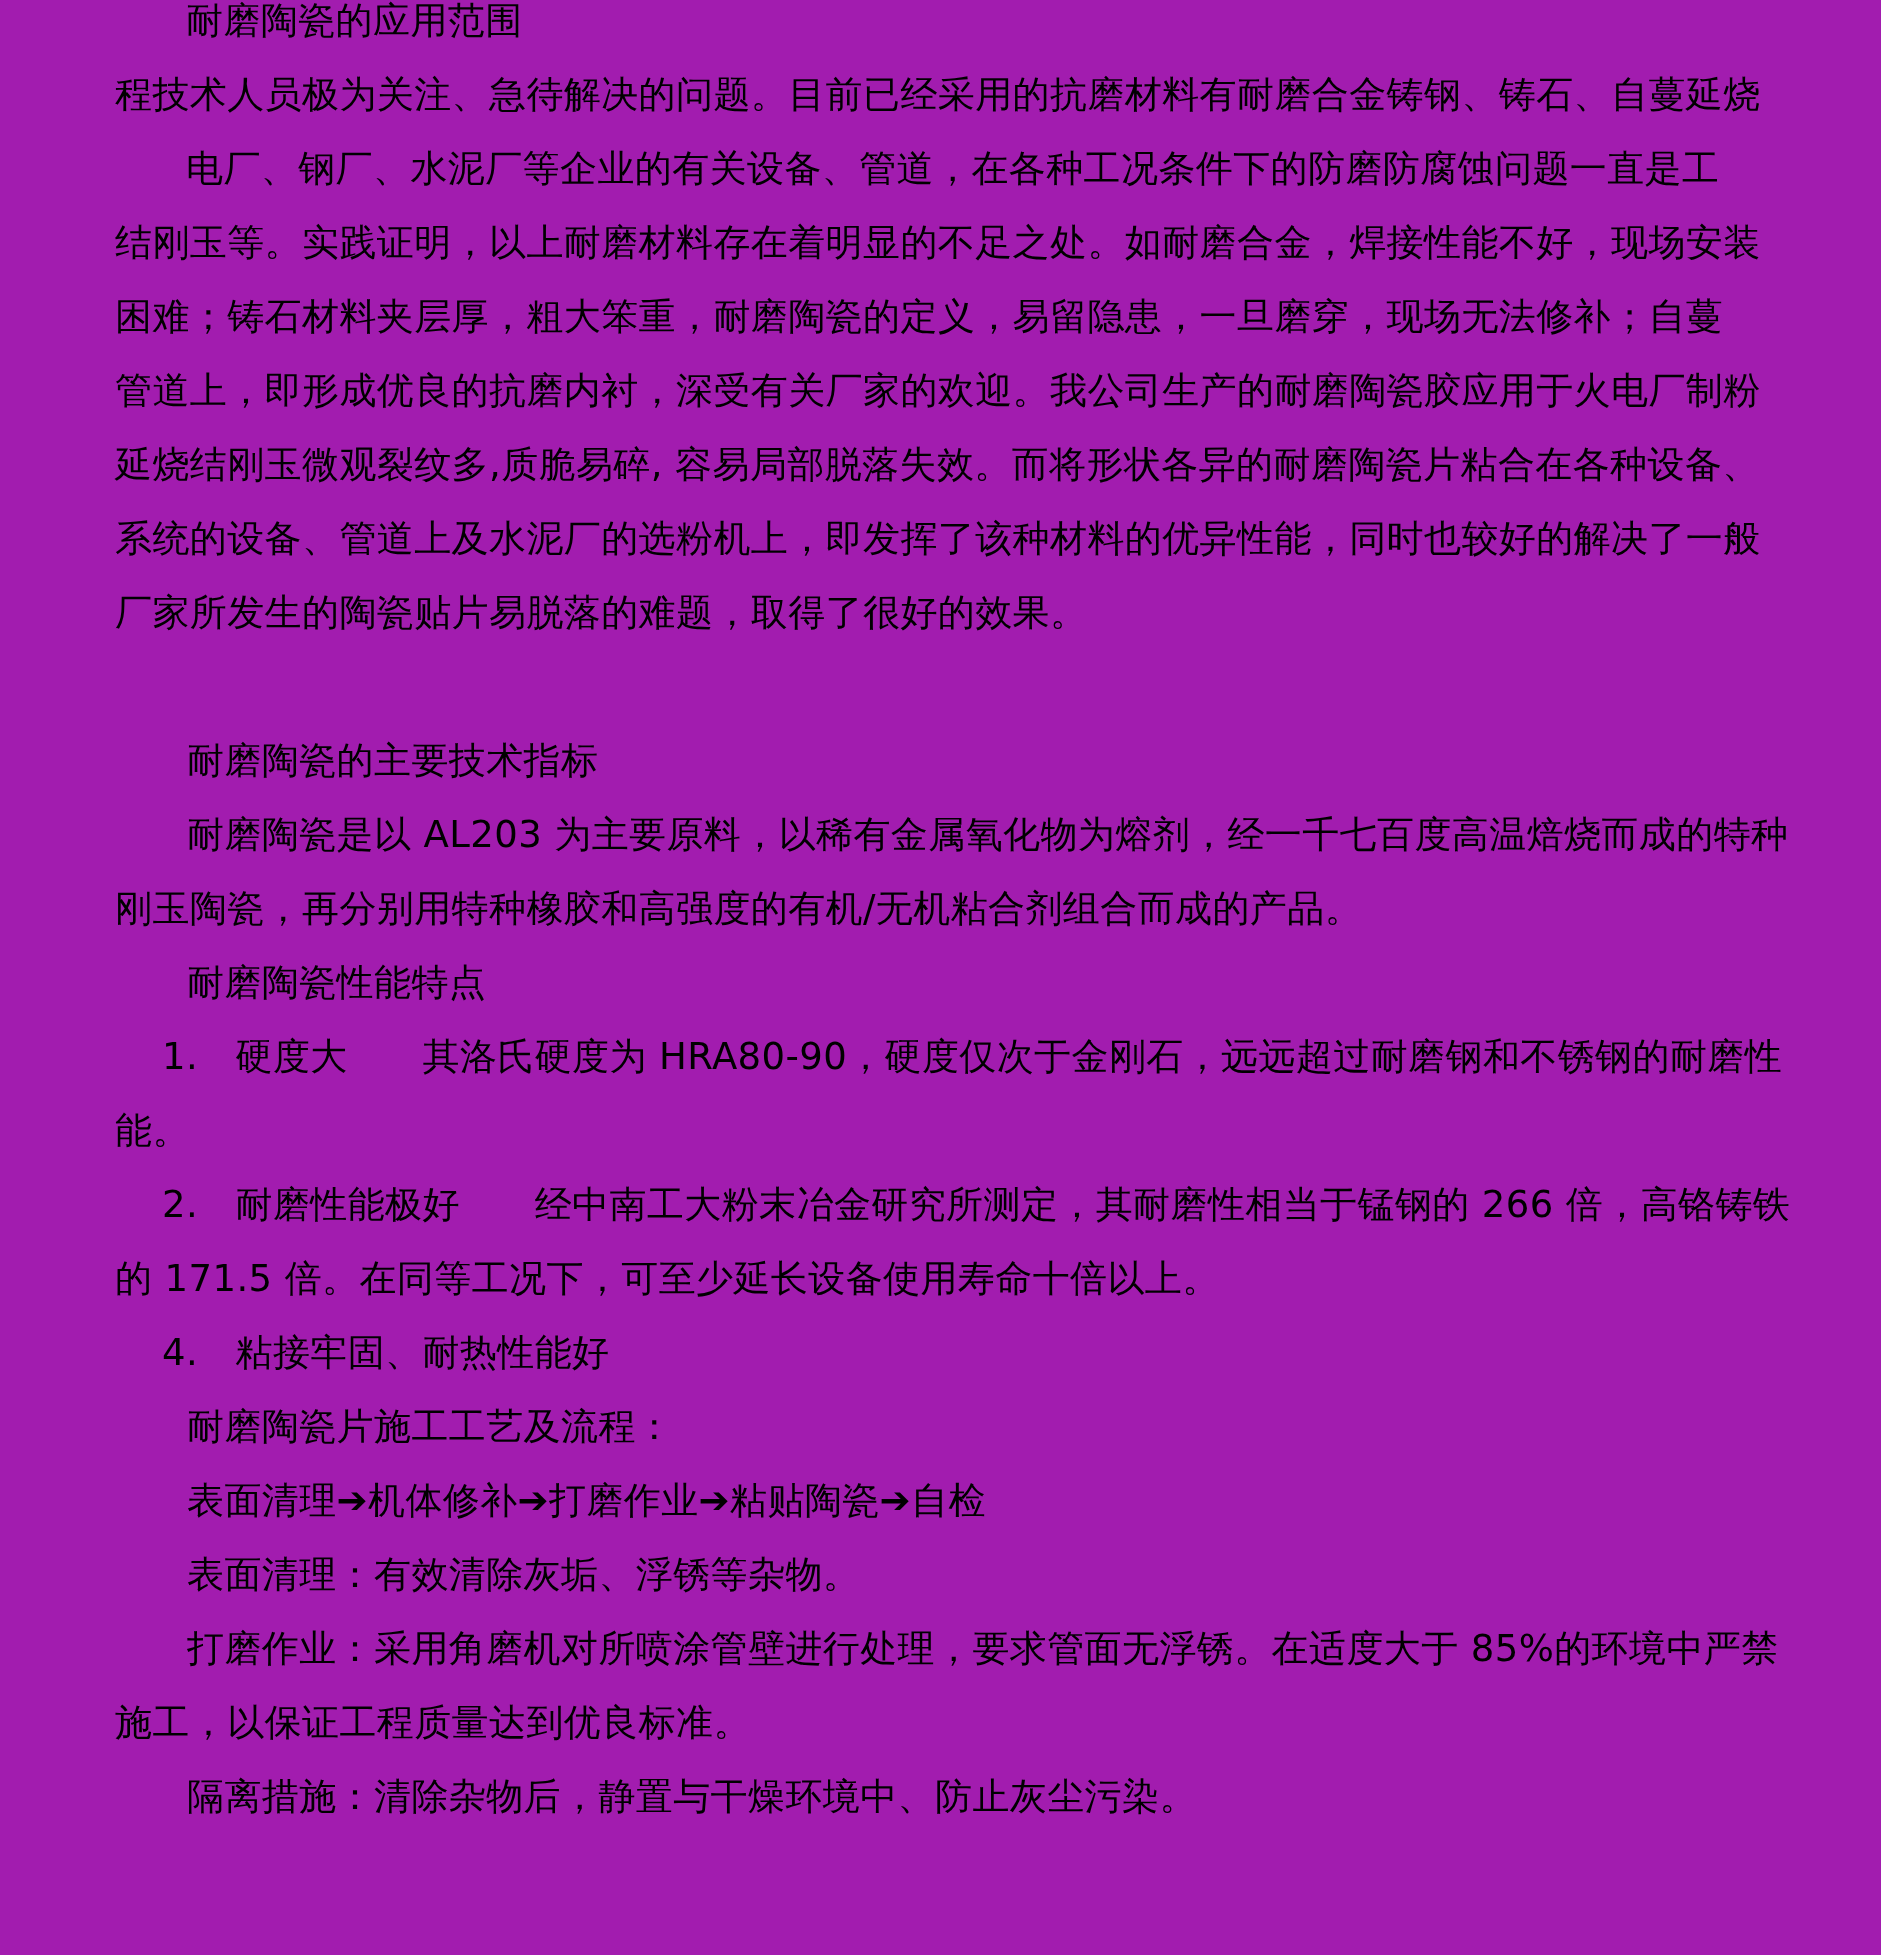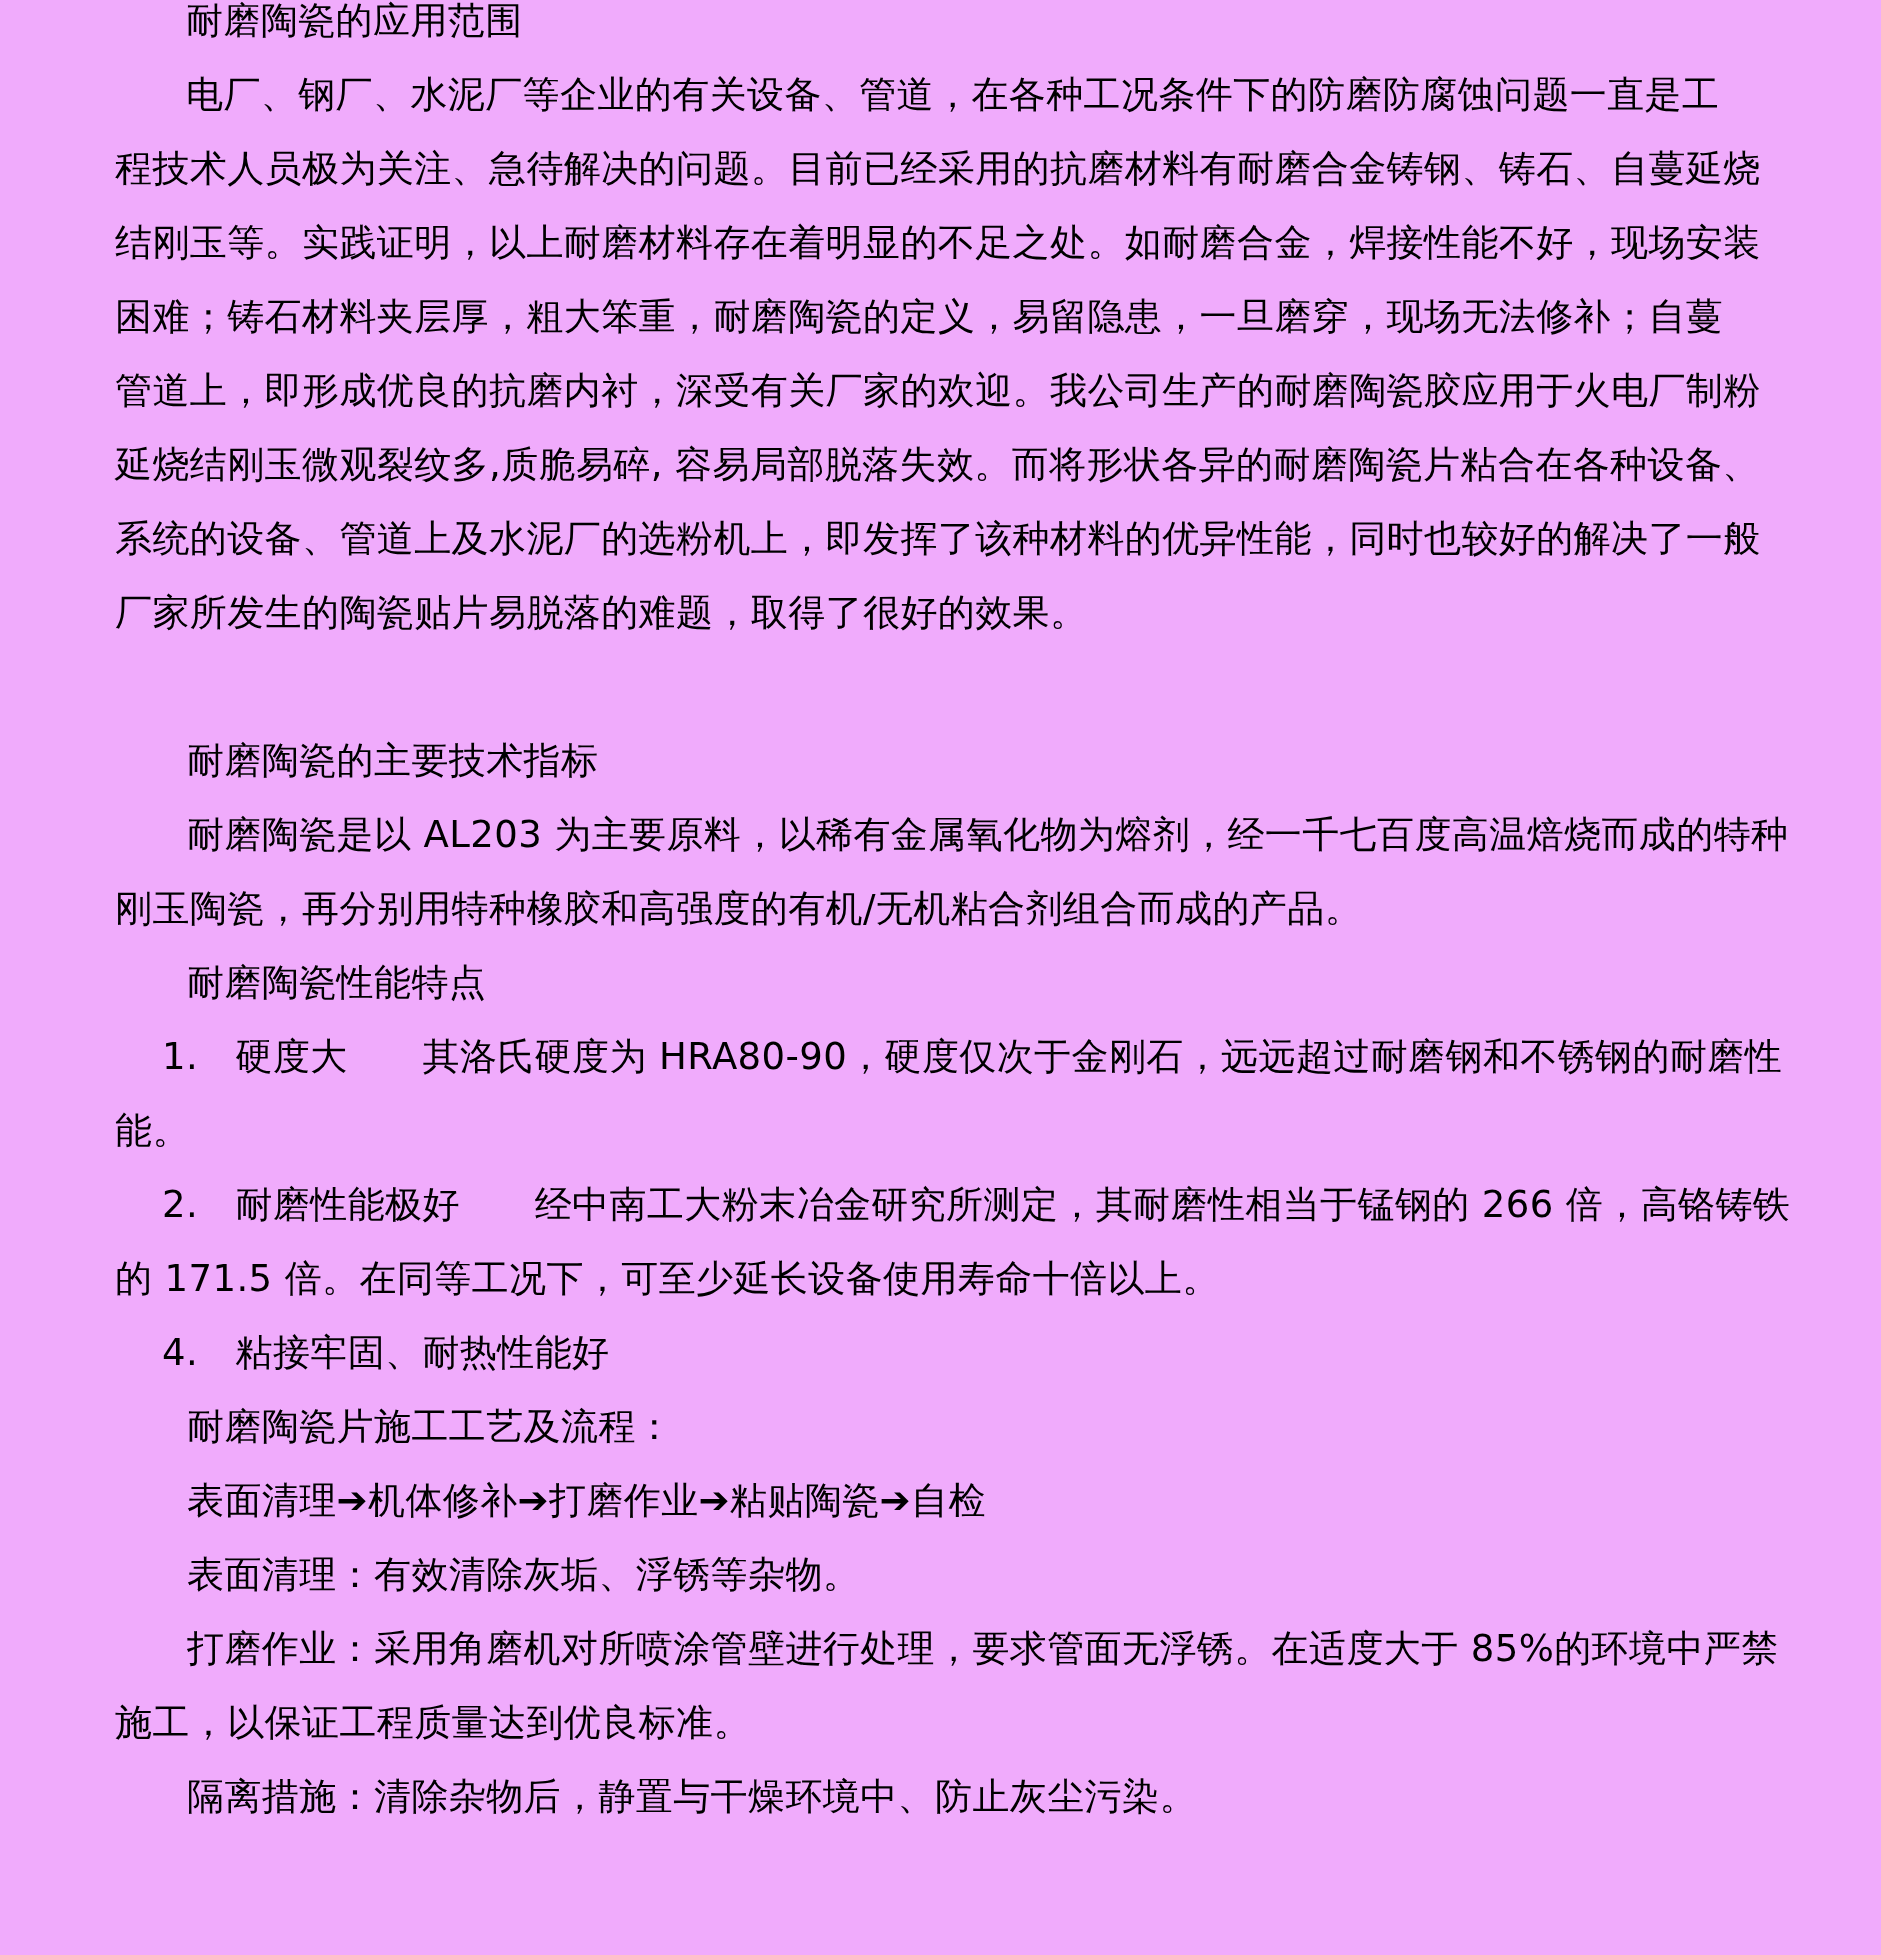--- a/index.html
+++ b/index.html
@@ -4,21 +4,21 @@
 <style>
   html, body {
     margin: 0;
     padding: 0;
     background: #ffffff;
   }
   .page {
     position: relative;
     width: 1882px;
     height: 1955px;
-    background: #f0abfc;
+    background: #a21caf;
     overflow: hidden;
     box-sizing: border-box;
     padding-left: 115px;
     font-family: "DejaVu Sans", "Liberation Sans", sans-serif;
     color: #000000;
   }
   .content {
     margin-top: -16px;
   }
   .line {
@@ -34,22 +34,22 @@
   .l-indent2 { margin-left: 72px; }   
   .l-num     { margin-left: 47px; }   
   .l-blank   { }
 </style>
 </head>
 <body>
 
 <div class="page">
   <div class="content">
     <div class="line l-indent">耐磨陶瓷的应用范围</div>
+    <div class="line l-flush">程技术人员极为关注、急待解决的问题。目前已经采用的抗磨材料有耐磨合金铸钢、铸石、自蔓延烧</div>
     <div class="line l-indent">电厂、钢厂、水泥厂等企业的有关设备、管道，在各种工况条件下的防磨防腐蚀问题一直是工</div>
-    <div class="line l-flush">程技术人员极为关注、急待解决的问题。目前已经采用的抗磨材料有耐磨合金铸钢、铸石、自蔓延烧</div>
     <div class="line l-flush">结刚玉等。实践证明，以上耐磨材料存在着明显的不足之处。如耐磨合金，焊接性能不好，现场安装</div>
     <div class="line l-flush">困难；铸石材料夹层厚，粗大笨重，耐磨陶瓷的定义，易留隐患，一旦磨穿，现场无法修补；自蔓</div>
     <div class="line l-flush">管道上，即形成优良的抗磨内衬，深受有关厂家的欢迎。我公司生产的耐磨陶瓷胶应用于火电厂制粉</div>
     <div class="line l-flush">延烧结刚玉微观裂纹多,质脆易碎, 容易局部脱落失效。而将形状各异的耐磨陶瓷片粘合在各种设备、</div>
     <div class="line l-flush">系统的设备、管道上及水泥厂的选粉机上，即发挥了该种材料的优异性能，同时也较好的解决了一般</div>
     <div class="line l-flush">厂家所发生的陶瓷贴片易脱落的难题，取得了很好的效果。</div>
     <div class="line l-blank"></div>
     <div class="line l-indent2">耐磨陶瓷的主要技术指标</div>
     <div class="line l-indent2">耐磨陶瓷是以 AL203 为主要原料，以稀有金属氧化物为熔剂，经一千七百度高温焙烧而成的特种</div>
     <div class="line l-flush">刚玉陶瓷，再分别用特种橡胶和高强度的有机/无机粘合剂组合而成的产品。</div>

